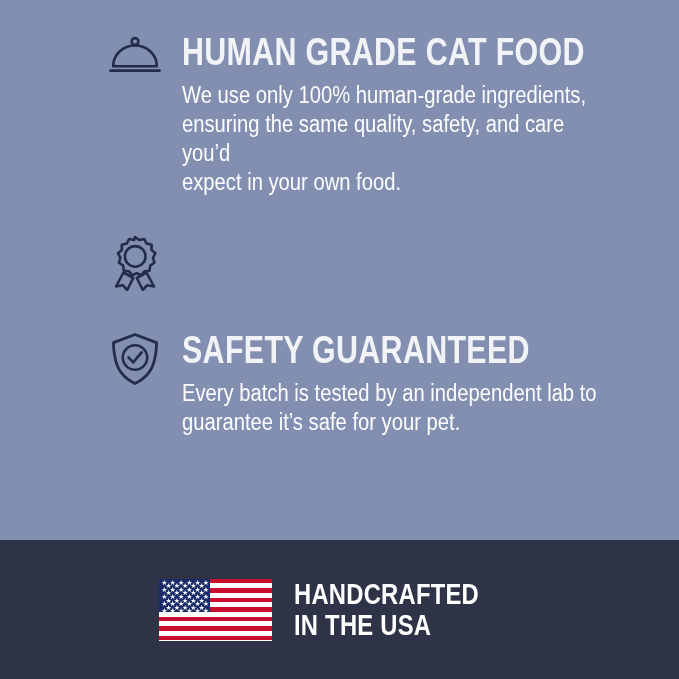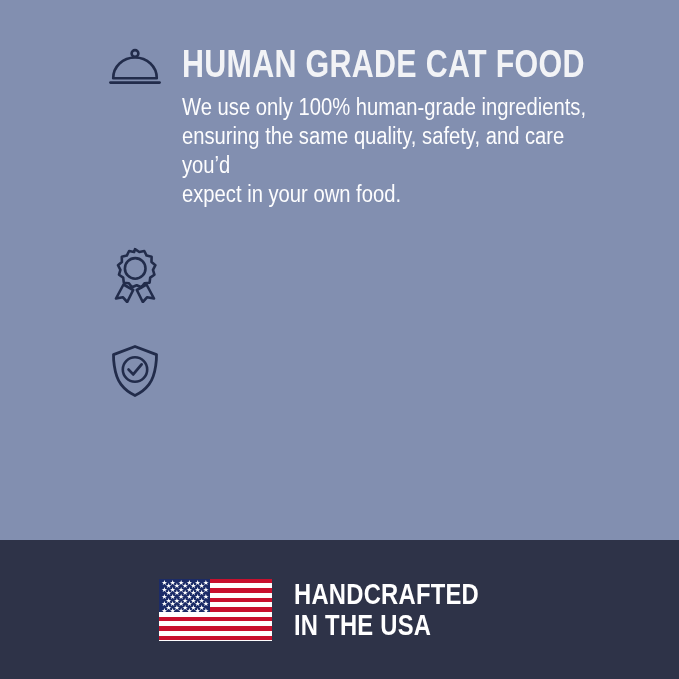--- a/index.html
+++ b/index.html
@@ -28,21 +28,21 @@
     padding: 0;
     box-sizing: border-box;
   }
   .feature {
     position: relative;
     display: flex;
     align-items: flex-start;
     padding-left: 104px;
     box-sizing: border-box;
   }
-  .feature-1 { padding-top: 44px; }
+  .feature-1 { padding-top: 32px; }
   .feature-2 { padding-top: 36px; }
   .feature-3 { padding-top: 35px; }
 
   .feature-icon {
     flex: 0 0 62px;
     width: 62px;
     height: 62px;
     display: flex;
     align-items: flex-start;
     justify-content: center;
@@ -172,20 +172,25 @@
       </div>
     </div>
 
     <div class="feature feature-3">
       <div class="feature-icon">
         <svg width="52" height="54" viewBox="0 0 52 54" fill="none" xmlns="http://www.w3.org/2000/svg">
           <path d="M26 2.5 L47.5 10.6 C47.5 10.6 47.9 30.0 40.0 40.4 C34.6 47.5 26 51.5 26 51.5 C26 51.5 17.4 47.5 12.0 40.4 C4.1 30.0 4.5 10.6 4.5 10.6 Z" stroke="#222c4b" stroke-width="2.8" fill="none" stroke-linejoin="round"></path>
           <circle cx="26" cy="25.5" r="12.2" stroke="#222c4b" stroke-width="2.6" fill="none"></circle>
           <path d="M19.6 25.6 L24.2 30.4 L32.6 20.4" stroke="#222c4b" stroke-width="2.8" fill="none" stroke-linecap="round" stroke-linejoin="round"></path>
         </svg>
+      </div>
+      <div class="feature-body">
+        <h2 class="feature-title">SAFETY GUARANTEED</h2>
+        <p class="feature-text">Every batch is tested by an independent lab to
+guarantee it’s safe for your pet.</p>
       </div>
     </div>
 
   </div>
 
   <div class="footer">
     <div class="flag" id="usa-flag">
       <div class="stripe" style="top: 0%; background: rgb(200, 16, 46);"></div>
         <div class="stripe" style="top: 15.3846%; background: rgb(200, 16, 46);"></div>
         <div class="stripe" style="top: 30.7692%; background: rgb(200, 16, 46);"></div>

